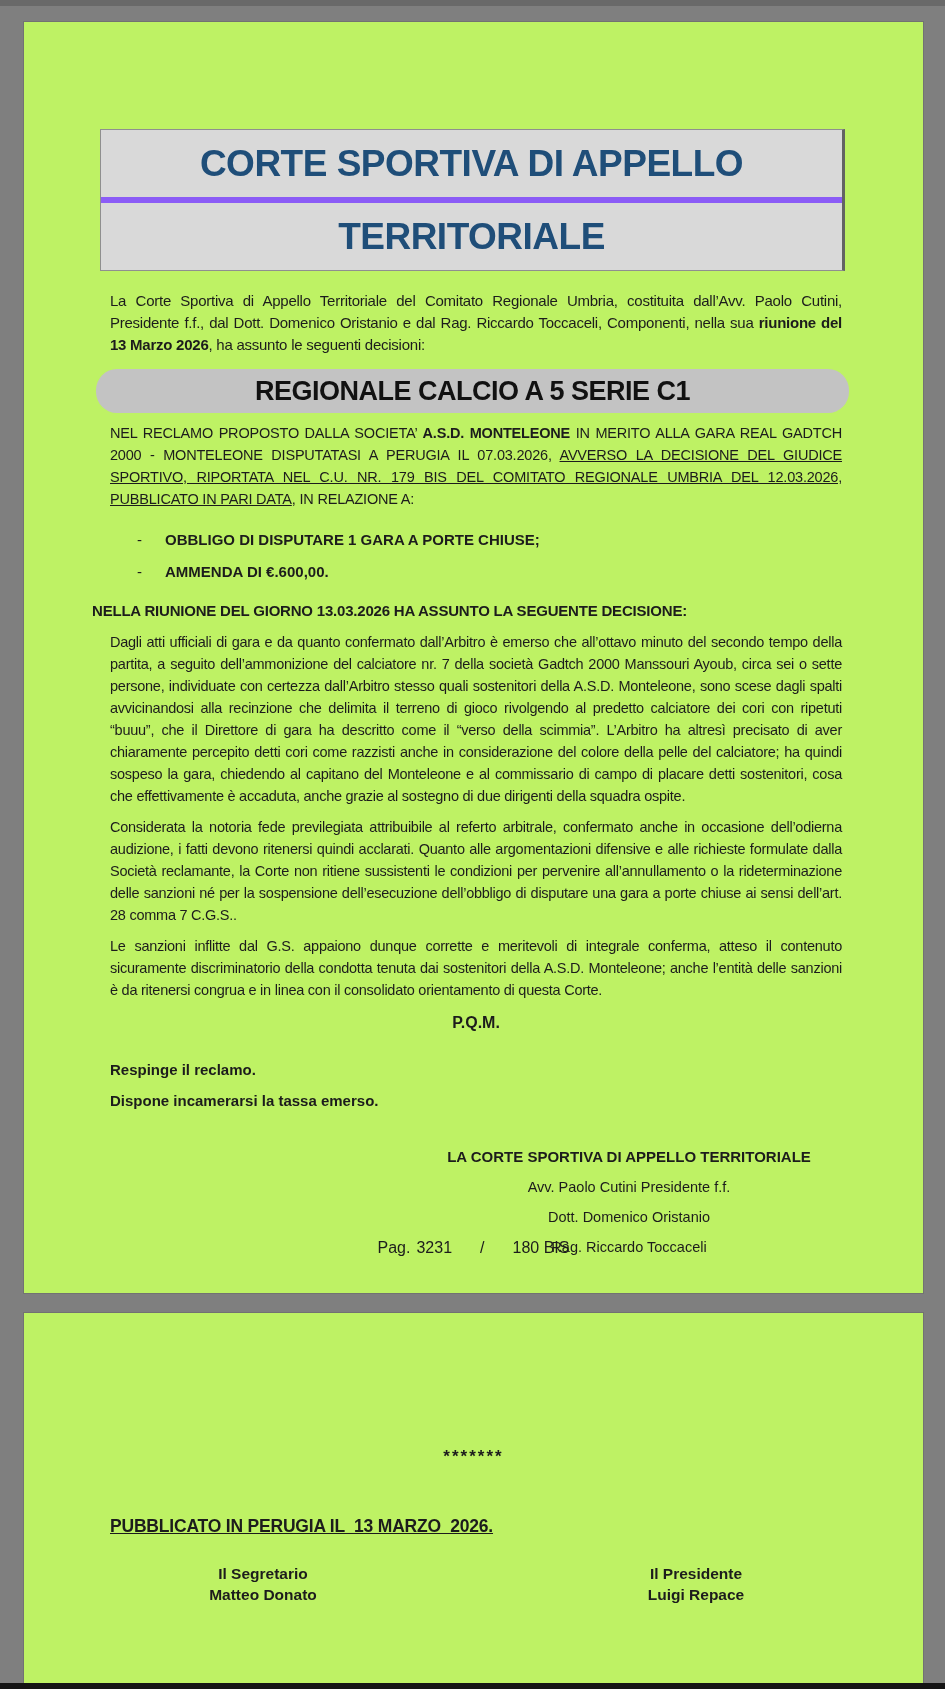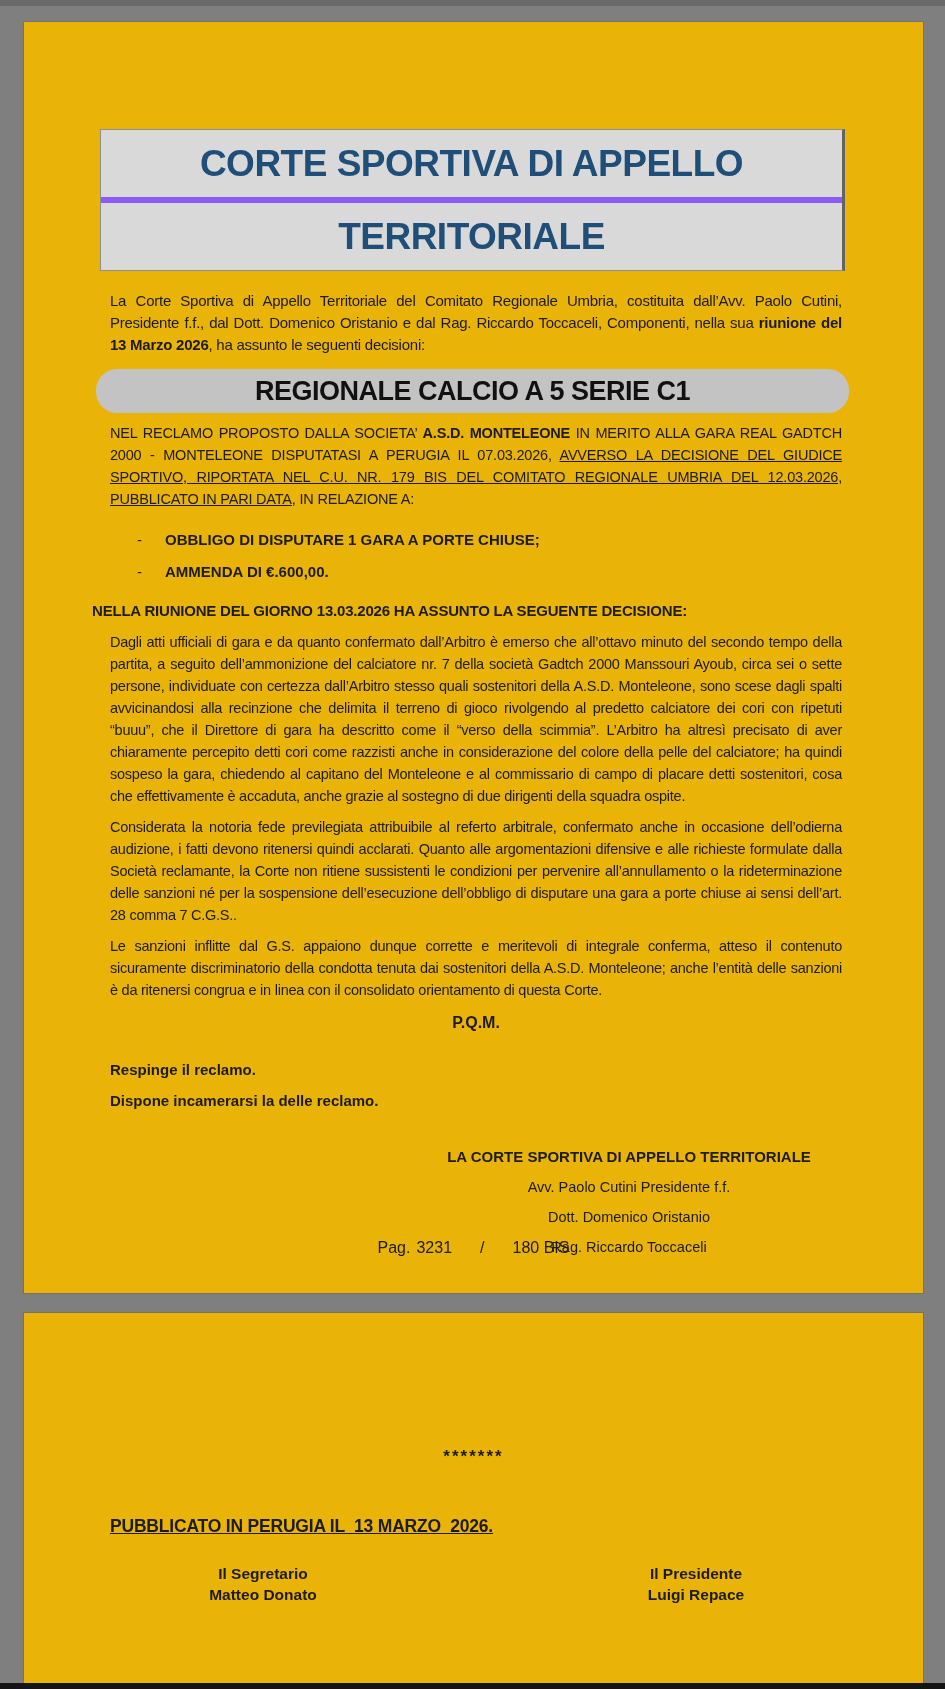--- a/index.html
+++ b/index.html
@@ -18,21 +18,21 @@
     background: #696969;
   }
   .bottom-strip {
     position: absolute; bottom: 0; left: 0; right: 0; height: 6px;
     background: #141414;
   }
   .page {
     position: absolute;
     left: 24px;
     width: 899px;
-    background: #eab308;
+    background: #bef264;
     box-shadow: 0 0 0 1px rgba(0,0,0,0.10);
   }
   .page1 { top: 22px; height: 1271px; }
   .page2 { top: 1313px; height: 370px; }
 
   
   .title-box {
     margin: 107px 0 0 76px;
     width: 741px;
     background: #d9d9d9;
@@ -188,21 +188,21 @@
     <p class="decision-heading">NELLA RIUNIONE DEL GIORNO 13.03.2026 HA ASSUNTO LA SEGUENTE DECISIONE:</p>
 
     <p class="body-para">Dagli atti ufficiali di gara e da quanto confermato dall’Arbitro è emerso che all’ottavo minuto del secondo tempo della partita, a seguito dell’ammonizione del calciatore nr. 7 della società Gadtch 2000 Manssouri Ayoub, circa sei o sette persone, individuate con certezza dall’Arbitro stesso quali sostenitori della A.S.D. Monteleone, sono scese dagli spalti avvicinandosi alla recinzione che delimita il terreno di gioco rivolgendo al predetto calciatore dei cori con ripetuti “buuu”, che il Direttore di gara ha descritto come il “verso della scimmia”. L’Arbitro ha altresì precisato di aver chiaramente percepito detti cori come razzisti anche in considerazione del colore della pelle del calciatore; ha quindi sospeso la gara, chiedendo al capitano del Monteleone e al commissario di campo di placare detti sostenitori, cosa che effettivamente è accaduta, anche grazie al sostegno di due dirigenti della squadra ospite.</p>
     <p class="body-para">Considerata la notoria fede previlegiata attribuibile al referto arbitrale, confermato anche in occasione dell’odierna audizione, i fatti devono ritenersi quindi acclarati. Quanto alle argomentazioni difensive e alle richieste formulate dalla Società reclamante, la Corte non ritiene sussistenti le condizioni per pervenire all’annullamento o la rideterminazione delle sanzioni né per la sospensione dell’esecuzione dell’obbligo di disputare una gara a porte chiuse ai sensi dell’art. 28 comma 7 C.G.S..</p>
     <p class="body-para">Le sanzioni inflitte dal G.S. appaiono dunque corrette e meritevoli di integrale conferma, atteso il contenuto sicuramente discriminatorio della condotta tenuta dai sostenitori della A.S.D. Monteleone; anche l’entità delle sanzioni è da ritenersi congrua e in linea con il consolidato orientamento di questa Corte.</p>
 
     <div class="pqm">P.Q.M.</div>
 
     <div class="ruling">
       <div>Respinge il reclamo.</div>
-      <div>Dispone incamerarsi la delle reclamo.</div>
+      <div>Dispone incamerarsi la tassa emerso.</div>
     </div>
 
     <div class="court-block">
       <div class="court-title">LA CORTE SPORTIVA DI APPELLO TERRITORIALE</div>
       <div>Avv. Paolo Cutini Presidente f.f.</div>
       <div>Dott. Domenico Oristanio</div>
       <div>Rag. Riccardo Toccaceli</div>
     </div>
 
     <div class="page-footer">

